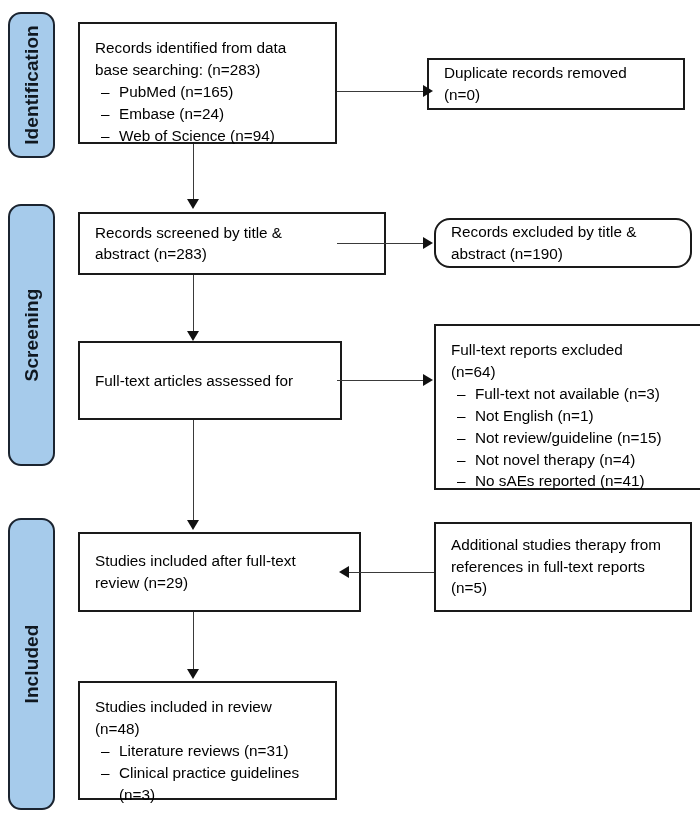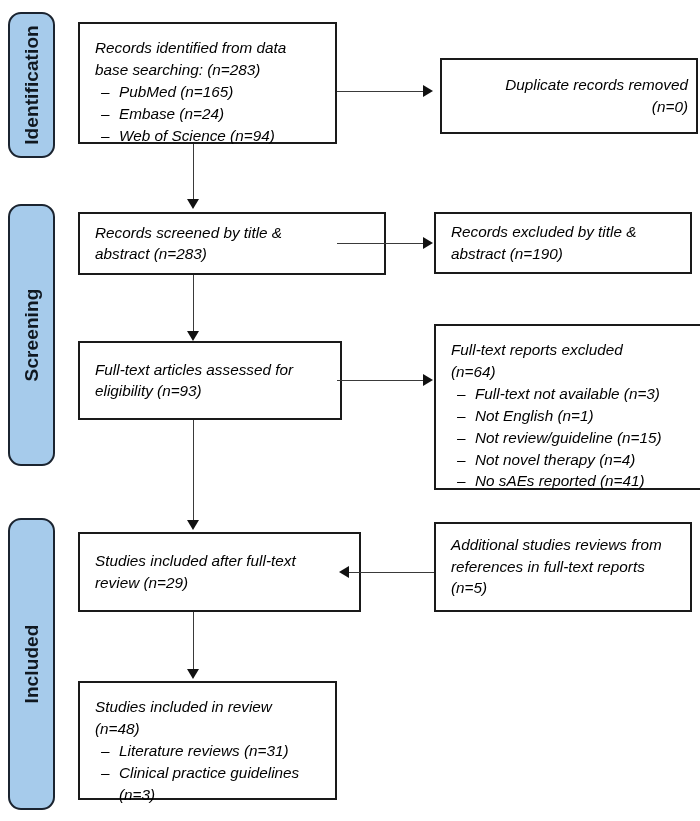--- a/index.html
+++ b/index.html
@@ -11,21 +11,21 @@
              border-radius:13px;box-sizing:border-box;}
   .stage-bar .stage-text{position:absolute;left:50%;top:50%;
              transform:translate(-50%,-50%) rotate(-90deg);
              white-space:nowrap;font-weight:bold;font-size:19px;color:#101820;
              letter-spacing:.1px;}
 
   
   .box{position:absolute;box-sizing:border-box;background:#ffffff;
        border:2.5px solid #1a1a1a;}
   .box .inner{position:absolute;left:15px;right:8px;top:50%;
-       transform:translateY(-50%);font-style:italic;}
+       transform:translateY(-50%);}
   .box.topalign .inner{top:13px;transform:none;}
   .line{font-size:15.3px;color:#000;line-height:1.42;white-space:nowrap;}
   ul.dashlist{list-style:none;margin:1px 0 0 0;padding:0;}
   ul.dashlist li{font-size:15.3px;color:#000;line-height:1.42;
        padding-left:24px;position:relative;white-space:nowrap;}
   ul.dashlist li .dash{position:absolute;left:6px;top:0;}
   ul.dashlist li .cont{display:block;padding-left:0;}
 
   
   .vline{position:absolute;width:0;border-left:1.6px solid #3a3a3a;}
@@ -62,57 +62,56 @@
       <div class="line">Records identified from data</div>
       <div class="line">base searching: (n=283)</div>
       <ul class="dashlist">
         <li><span class="dash">–</span><span>PubMed (n=165)</span></li>
         <li><span class="dash">–</span><span>Embase (n=24)</span></li>
         <li><span class="dash">–</span><span>Web of Science (n=94)</span></li>
       </ul>
     </div>
   </div>
 
-  <div class="box" style="left:440px;top:58px;width:258px;height:76px;text-align:right;">
+  <div class="box" style="left:427px;top:58px;width:258px;height:52px;">
     <div class="inner">
       <div class="line">Duplicate records removed</div>
       <div class="line">(n=0)</div>
     </div>
   </div>
 
   <div class="hline" style="left:337px;top:91px;width:87px;"></div>
   <div class="arrow-right" style="left:423px;top:84.5px;"></div>
 
   <div class="vline" style="left:193px;top:144px;height:55px;"></div>
   <div class="arrow-down" style="left:186.5px;top:199px;"></div>
 
   <div class="box" style="left:78px;top:212px;width:308px;height:63px;">
     <div class="inner">
       <div class="line">Records screened by title &amp;</div>
       <div class="line">abstract (n=283)</div>
     </div>
   </div>
 
-  <div class="box" style="left:434px;top:212px;width:258px;height:62px;">
+  <div class="box" style="left:434px;top:218px;width:258px;height:50px;border-radius:16px;">
     <div class="inner">
       <div class="line">Records excluded by title &amp;</div>
       <div class="line">abstract (n=190)</div>
     </div>
   </div>
 
   <div class="hline" style="left:337px;top:243px;width:87px;"></div>
   <div class="arrow-right" style="left:423px;top:236.5px;"></div>
 
   <div class="vline" style="left:193px;top:275px;height:56px;"></div>
   <div class="arrow-down" style="left:186.5px;top:331px;"></div>
 
   <div class="box" style="left:78px;top:341px;width:264px;height:79px;">
     <div class="inner">
       <div class="line">Full-text articles assessed for</div>
-      <div class="line">eligibility (n=93)</div>
     </div>
   </div>
 
   <div class="box topalign" style="left:434px;top:296px;width:306px;height:166px;margin-top:28px;">
     <div class="inner">
       <div class="line">Full-text reports excluded</div>
       <div class="line">(n=64)</div>
       <ul class="dashlist">
         <li><span class="dash">–</span><span>Full-text not available (n=3)</span></li>
         <li><span class="dash">–</span><span>Not English (n=1)</span></li>
@@ -131,21 +130,21 @@
 
   <div class="box" style="left:78px;top:532px;width:283px;height:80px;">
     <div class="inner">
       <div class="line">Studies included after full-text</div>
       <div class="line">review (n=29)</div>
     </div>
   </div>
 
   <div class="box" style="left:434px;top:522px;width:258px;height:90px;">
     <div class="inner">
-      <div class="line">Additional studies reviews from</div>
+      <div class="line">Additional studies therapy from</div>
       <div class="line">references in full-text reports</div>
       <div class="line">(n=5)</div>
     </div>
   </div>
 
   <div class="hline" style="left:349px;top:572px;width:85px;"></div>
   <div class="arrow-left" style="left:339px;top:565.5px;"></div>
 
   <div class="vline" style="left:193px;top:612px;height:57px;"></div>
   <div class="arrow-down" style="left:186.5px;top:669px;"></div>

